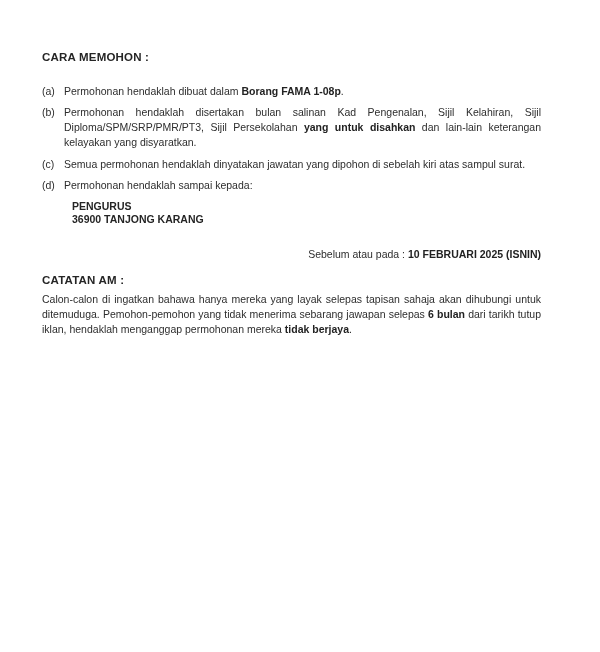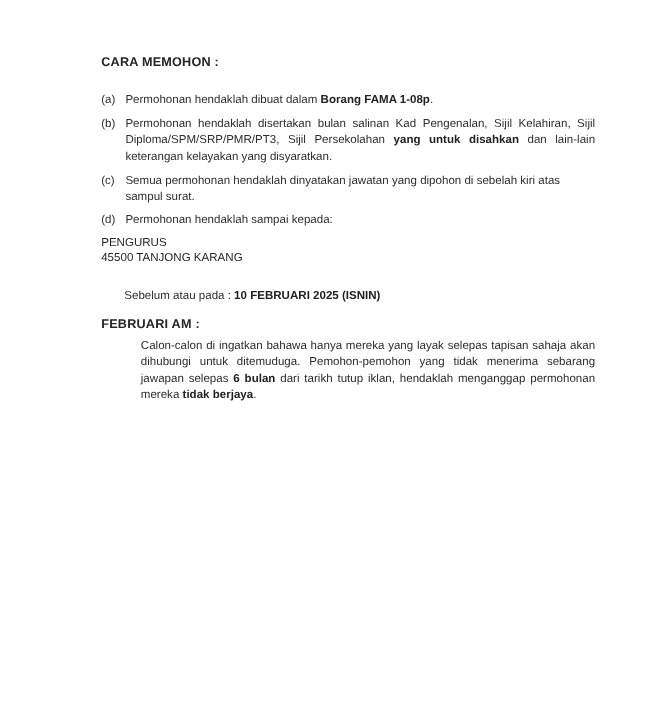--- a/index.html
+++ b/index.html
@@ -14,21 +14,21 @@
     font-family: "Liberation Sans", sans-serif;
     color: #2d2d2d;
     -webkit-font-smoothing: antialiased;
   }
   .page {
     position: relative;
     width: 600px;
     height: 652px;
     background: #ffffff;
     box-sizing: border-box;
-    padding: 50px 59px 0 92px;
+    padding: 50px 59px 0 42px;
   }
   .section-title {
     font-size: 11.5px;
     font-weight: bold;
     line-height: 14px;
     letter-spacing: 0.2px;
     color: #252525;
   }
   .list-item {
     display: flex;
@@ -42,40 +42,41 @@
     flex: 1;
   }
   .item-a { margin-top: 20px; }
   .item-b { margin-top: 6px; }
   .item-b .item-text { text-align: justify; }
   .item-c { margin-top: 7px; }
   .item-d { margin-top: 6px; }
   b, strong { color: #222222; }
   .address-block {
     margin-top: 7px;
+    margin-left: 30px;
     font-size: 10.5px;
-    font-weight: normal;
+    font-weight: bold;
     line-height: 13px;
     color: #252525;
   }
   .deadline-line {
     margin-top: 21px;
     margin-left: 21px;
     font-size: 10.5px;
     line-height: 15px;
+    text-align: right;
   }
   .section-title-2 {
     margin-top: 11px;
   }
   .note-paragraph {
     margin-top: 5px;
     font-size: 10.5px;
     line-height: 15px;
     text-align: justify;
-    margin-left: 36px;
   }
 </style>
 </head>
 <body>
 
 <div class="page">
 
   <div class="section-title">CARA MEMOHON :</div>
 
   <div class="list-item item-a">
@@ -93,22 +94,22 @@
     <span class="item-text"><span>Semua permohonan hendaklah dinyatakan jawatan yang dipohon di sebelah kiri atas sampul surat.</span></span>
   </div>
 
   <div class="list-item item-d">
     <span class="marker">(d)</span>
     <span class="item-text"><span>Permohonan hendaklah sampai kepada:</span></span>
   </div>
 
   <div class="address-block">
     <div>PENGURUS</div>
-    <div>45500 TANJONG KARANG</div>
+    <div>36900 TANJONG KARANG</div>
   </div>
 
   <div class="deadline-line"><span>Sebelum atau pada : </span><b>10 FEBRUARI 2025 (ISNIN)</b></div>
 
-  <div class="section-title section-title-2">FEBRUARI AM :</div>
+  <div class="section-title section-title-2">CATATAN AM :</div>
 
   <div class="note-paragraph"><span>Calon-calon di ingatkan bahawa hanya mereka yang layak selepas tapisan sahaja akan dihubungi untuk ditemuduga. Pemohon-pemohon yang tidak menerima sebarang jawapan selepas </span><b>6 bulan</b><span> dari tarikh tutup iklan, hendaklah menganggap permohonan mereka </span><b>tidak berjaya</b><span>.</span></div>
 
 </div>
 
 </body></html>

